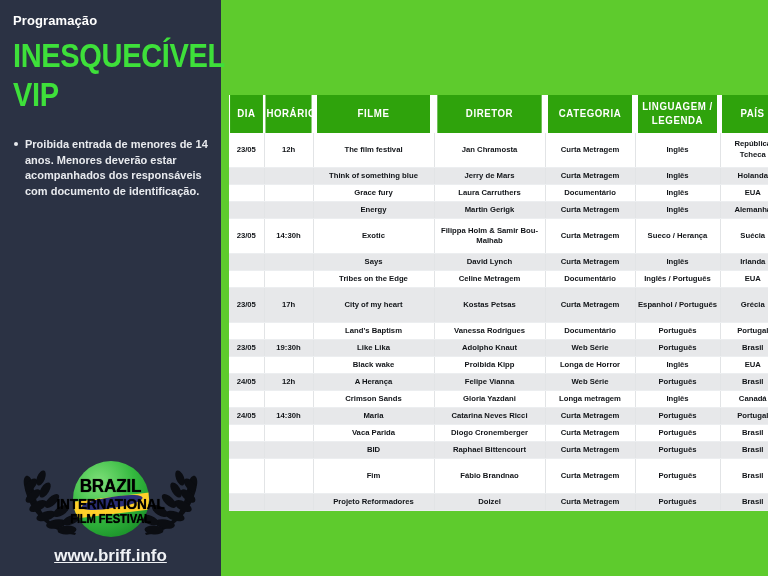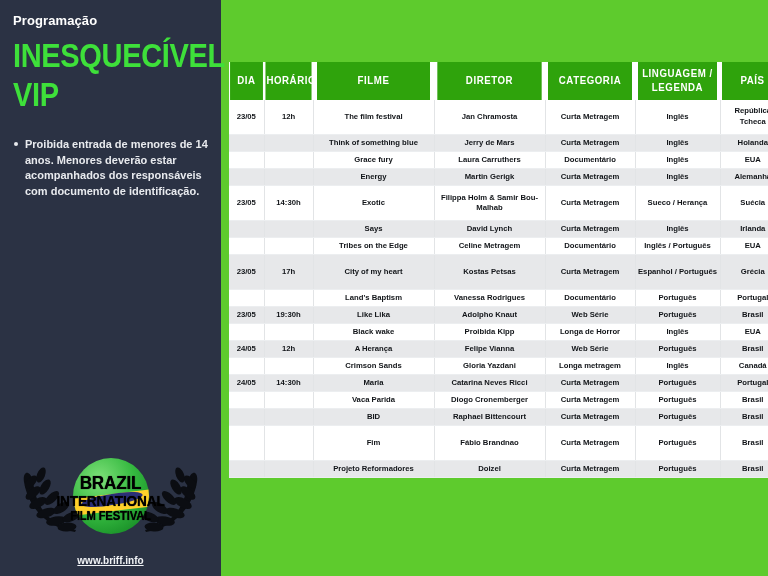--- a/index.html
+++ b/index.html
@@ -114,31 +114,31 @@
     color: #000;
     font-weight: bold;
     line-height: 1;
     letter-spacing: -0.2px;
     text-shadow: 0 0 1px #000;
   }
   #logo-l1 { top: 17px; font-size: 19px; transform: scaleX(0.9); }
   #logo-l2 { top: 37px; font-size: 15.5px; transform: scaleX(0.88); }
   #logo-l3 { top: 54px; font-size: 12.5px; transform: scaleX(0.9); }
   #site-url {
-    margin-top: 14px;
+    margin-top: 2px;
     color: #f0f2f5;
-    font-size: 10px;
+    font-size: 17px;
     font-weight: bold;
     text-decoration: underline;
   }
 
   
   #table-area {
     position: absolute;
-    left: 229px; top: 62px;
+    left: 229px; top: 95px;
     width: 532px;
   }
   table#schedule {
     width: 532px;
     border-collapse: collapse;
     table-layout: fixed;
     background: #ffffff;
   }
   #schedule th {
     background: #2fa30c;

